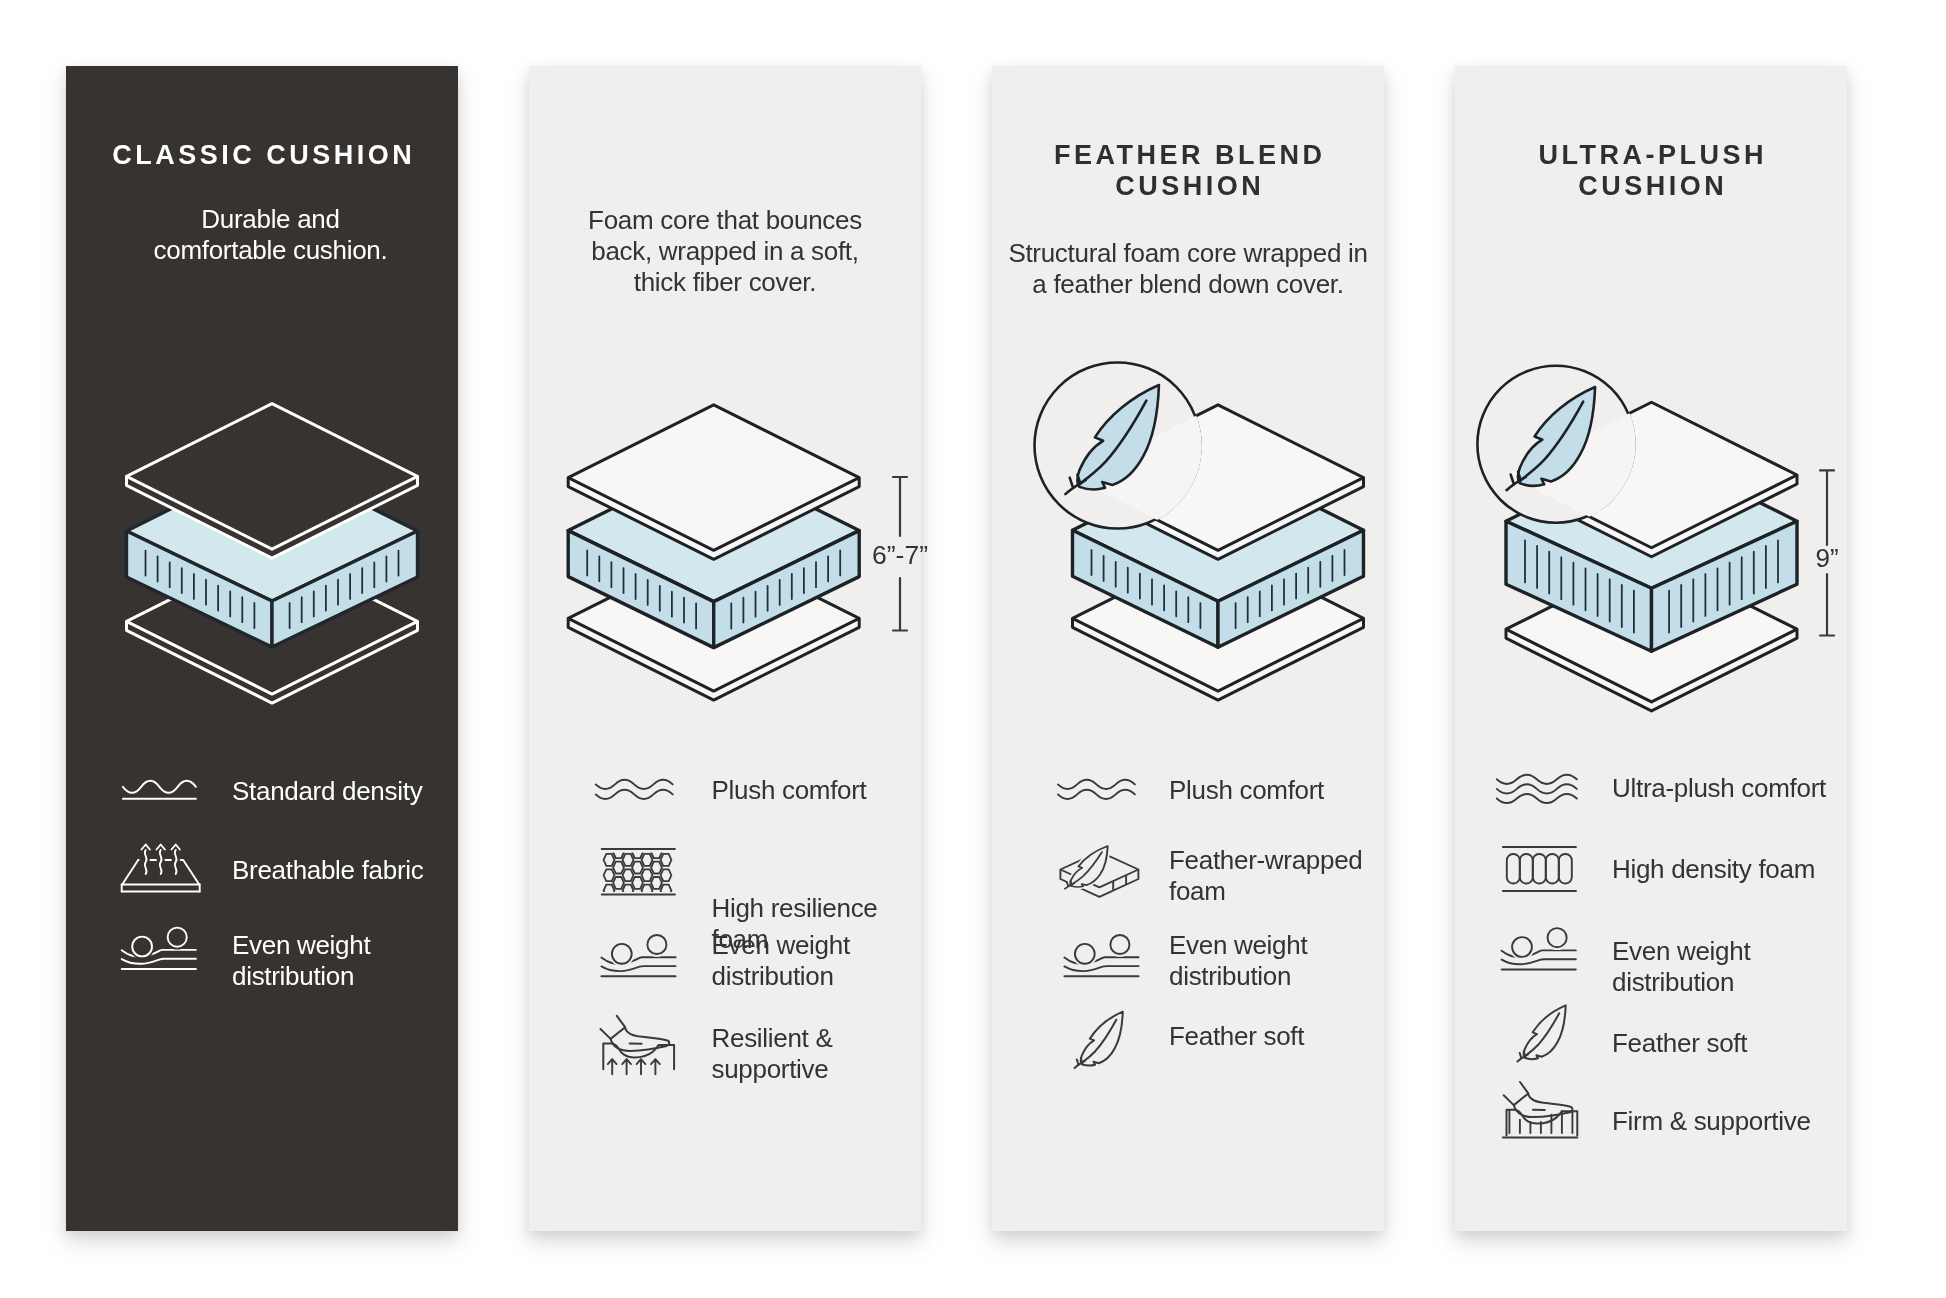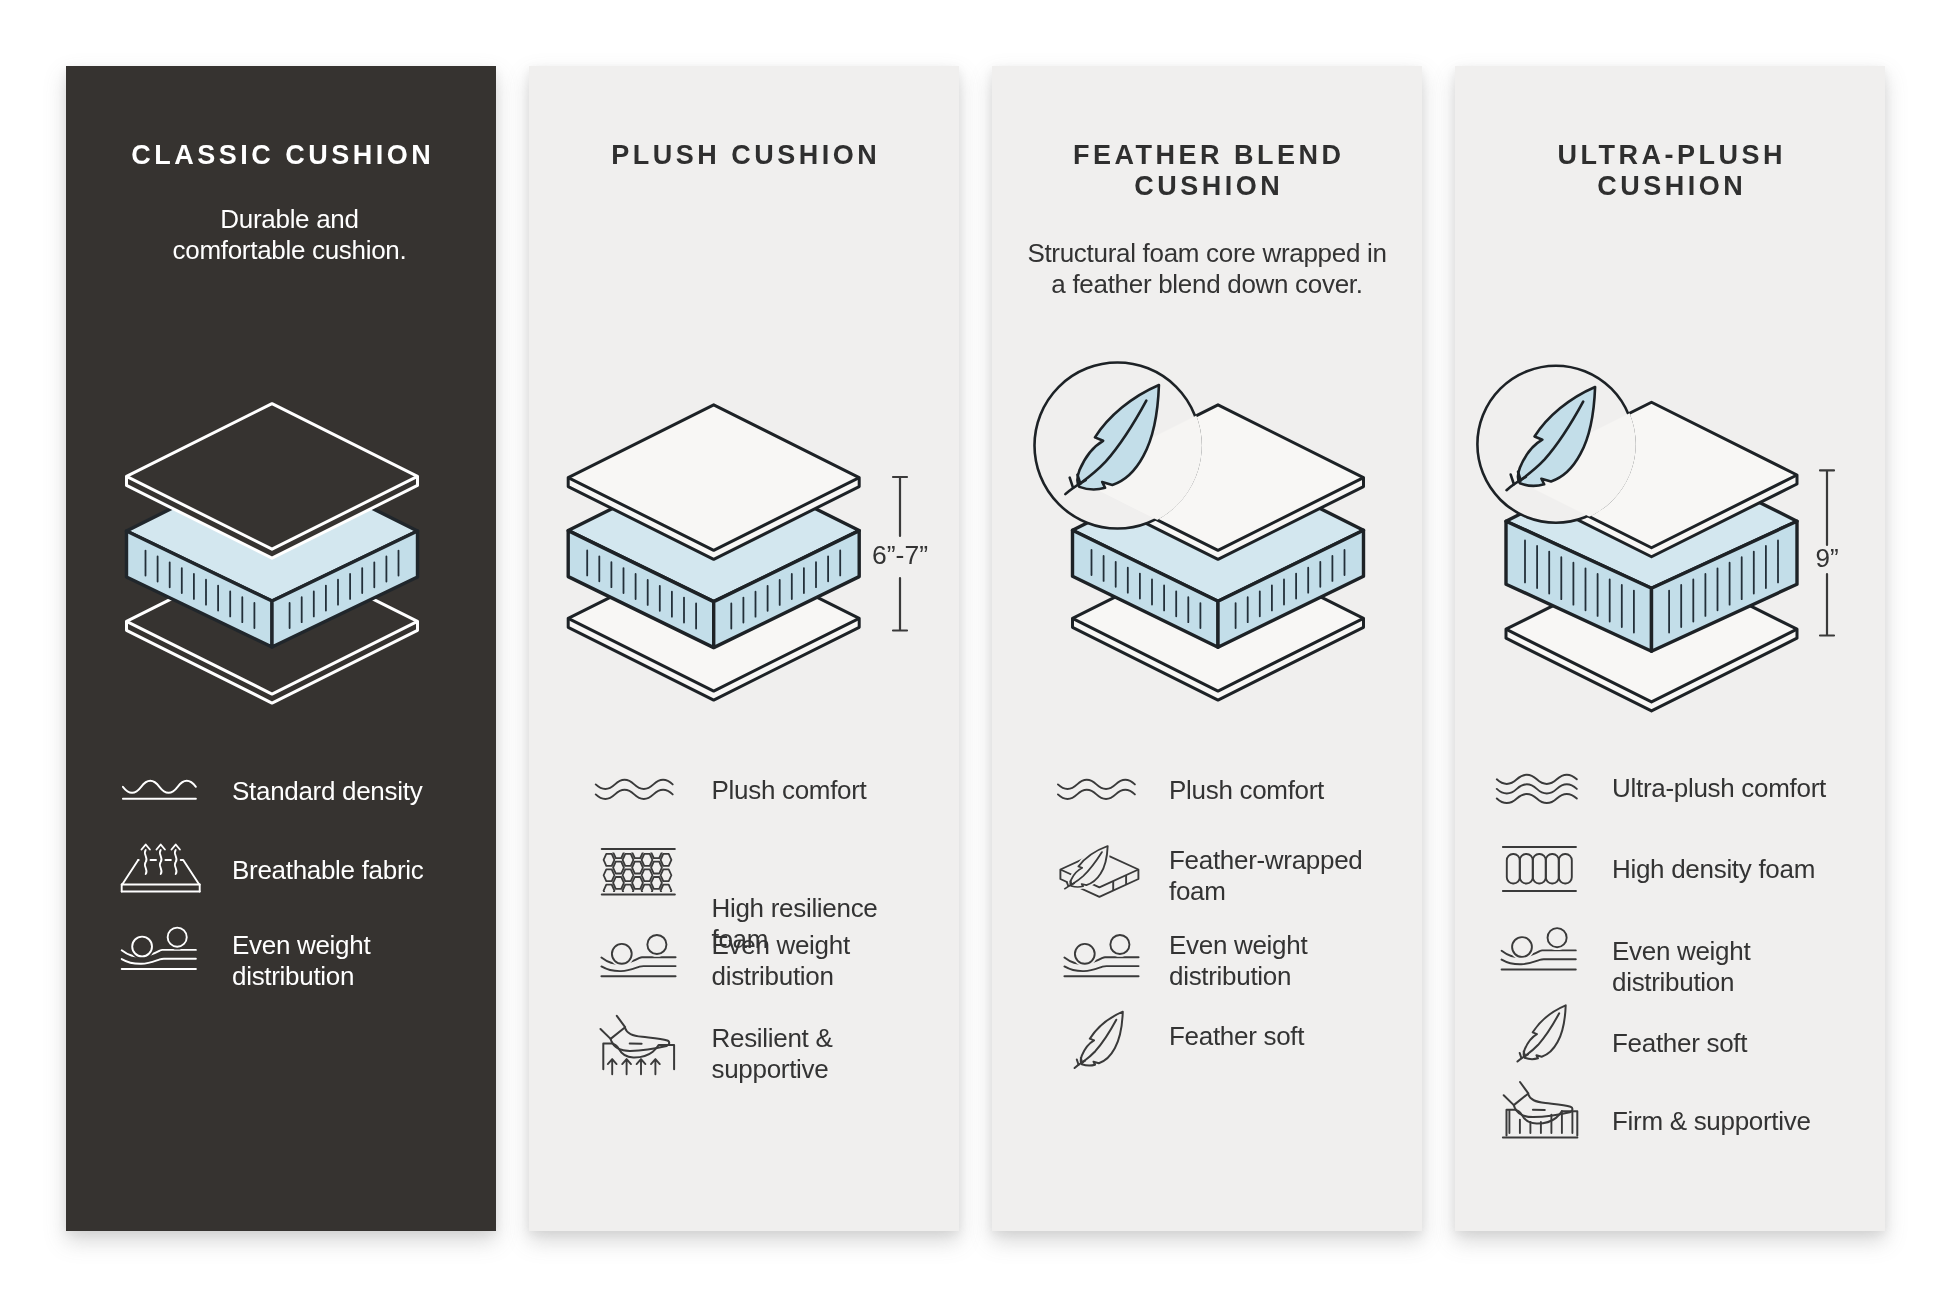--- a/index.html
+++ b/index.html
@@ -1,16 +1,16 @@
 <!DOCTYPE html>
 <html><head><meta charset="utf-8"><style>
 
 * { margin:0; padding:0; box-sizing:border-box; }
 html,body { width:1946px; height:1298px; background:#ffffff; font-family:"Liberation Sans", sans-serif; overflow:hidden; }
-.panel { position:absolute; top:66px; width:430px; height:1165px; box-shadow: 0 10px 20px rgba(100,100,100,0.26), 0 3px 8px rgba(130,130,130,0.10); }
+.panel { position:absolute; top:66px; width:392px; height:1165px; box-shadow: 0 10px 20px rgba(100,100,100,0.26), 0 3px 8px rgba(130,130,130,0.10); }
 .title { position:absolute; top:74.4px; width:100%; text-align:center; font-size:27px; font-weight:bold; letter-spacing:3.5px; line-height:30.5px; padding-left:3.5px; box-sizing:border-box; }
 .body { position:absolute; width:100%; text-align:center; font-size:26px; line-height:31.3px; letter-spacing:-0.3px; }
 .diag { position:absolute; left:0; top:0; }
 .lab { position:absolute; font-size:26px; line-height:31px; white-space:nowrap; letter-spacing:-0.3px; }
 
 </style></head><body>
 <div class="panel" style="left:66px;background:#363330;">
 <div class="title" style="color:#ffffff;">CLASSIC CUSHION</div>
 <div class="body" style="color:#ffffff;top:137.6px;padding-left:17px;">Durable and<br>comfortable cushion.</div>
 <svg class="diag" width="416" height="1165" viewBox="0 0 416 1165">
@@ -41,21 +41,21 @@
 <circle cx="111.19999999999999" cy="871.2" r="9.55" fill="#363330" stroke="#363330" stroke-width="5.5"></circle>
 <circle cx="111.19999999999999" cy="871.2" r="9.55" fill="#363330" stroke="#ffffff" stroke-width="1.9"></circle>
 <circle cx="76.1" cy="880.5" r="9.9" fill="#363330" stroke="#363330" stroke-width="5.5"></circle>
 <circle cx="76.1" cy="880.5" r="9.9" fill="#363330" stroke="#ffffff" stroke-width="1.9"></circle>
 </svg>
 <div class="lab" style="left:166px;top:709.95px;color:#ffffff;">Standard density</div>
 <div class="lab" style="left:166px;top:789.45px;color:#ffffff;">Breathable fabric</div>
 <div class="lab" style="left:166px;top:864.1500000000001px;color:#ffffff;">Even weight<br>distribution</div>
 </div>
 <div class="panel" style="left:529px;background:#f0efee;">
-<div class="title" style="color:#2f2f2f;">PLUSH CUSHION</div>
+<div class="body" style="color:#333333;top:138.5px;">Foam core that bounces<br>back, wrapped in a soft,<br>thick fiber cover.</div>
 <svg class="diag" width="416" height="1165" viewBox="0 0 416 1165">
 <path d="M184.7 479.54999999999995 L330.2 552.3 L330.2 561.3 L184.7 634.05 L39.19999999999999 561.3 L39.19999999999999 552.3 Z" fill="#f8f7f5" stroke="#1d2226" stroke-width="3.0" stroke-linejoin="round"></path>
 <path d="M39.19999999999999 552.3 L184.7 625.05 L330.2 552.3" fill="none" stroke="#1d2226" stroke-width="3.0" stroke-linejoin="round"></path>
 <path d="M184.7 391.85 L330.2 464.6 L184.7 535.6 L39.19999999999999 464.6 Z" fill="#d3e7ef" stroke="#1d2226" stroke-width="3.4" stroke-linejoin="round"></path>
 <path d="M39.19999999999999 464.6 L184.7 535.6 L184.7 581.6 L39.19999999999999 510.6 Z" fill="#c3dee9" stroke="#1d2226" stroke-width="3.4" stroke-linejoin="round"></path>
 <path d="M330.2 464.6 L184.7 535.6 L184.7 581.6 L330.2 510.6 Z" fill="#c3dee9" stroke="#1d2226" stroke-width="3.4" stroke-linejoin="round"></path>
 <path d="M58.2 484.4 l0 25 M311.2 484.4 l0 25 M70.3 490.3 l0 25 M299.1 490.3 l0 25 M82.4 496.2 l0 25 M287.0 496.2 l0 25 M94.5 502.1 l0 25 M274.9 502.1 l0 25 M106.6 508.0 l0 25 M262.8 508.0 l0 25 M118.7 513.9 l0 25 M250.7 513.9 l0 25 M130.8 519.8 l0 25 M238.6 519.8 l0 25 M142.9 525.7 l0 25 M226.5 525.7 l0 25 M155.0 531.6 l0 25 M214.4 531.6 l0 25 M167.1 537.5 l0 25 M202.3 537.5 l0 25" stroke="#23303a" stroke-width="1.8" fill="none" stroke-linecap="round"></path>
 <path d="M184.7 338.85 L330.2 411.6 L330.2 420.6 L184.7 493.35 L39.19999999999999 420.6 L39.19999999999999 411.6 Z" fill="#f8f7f5" stroke="#1d2226" stroke-width="3.0" stroke-linejoin="round"></path>
 <path d="M39.19999999999999 411.6 L184.7 484.35 L330.2 411.6" fill="none" stroke="#1d2226" stroke-width="3.0" stroke-linejoin="round"></path>
 <path d="M364 411 H378 M371 411 V470 M371 512 V564.5 M364 564.5 H378" stroke="#3a3a3a" stroke-width="2.2" fill="none" stroke-linecap="round"></path>

